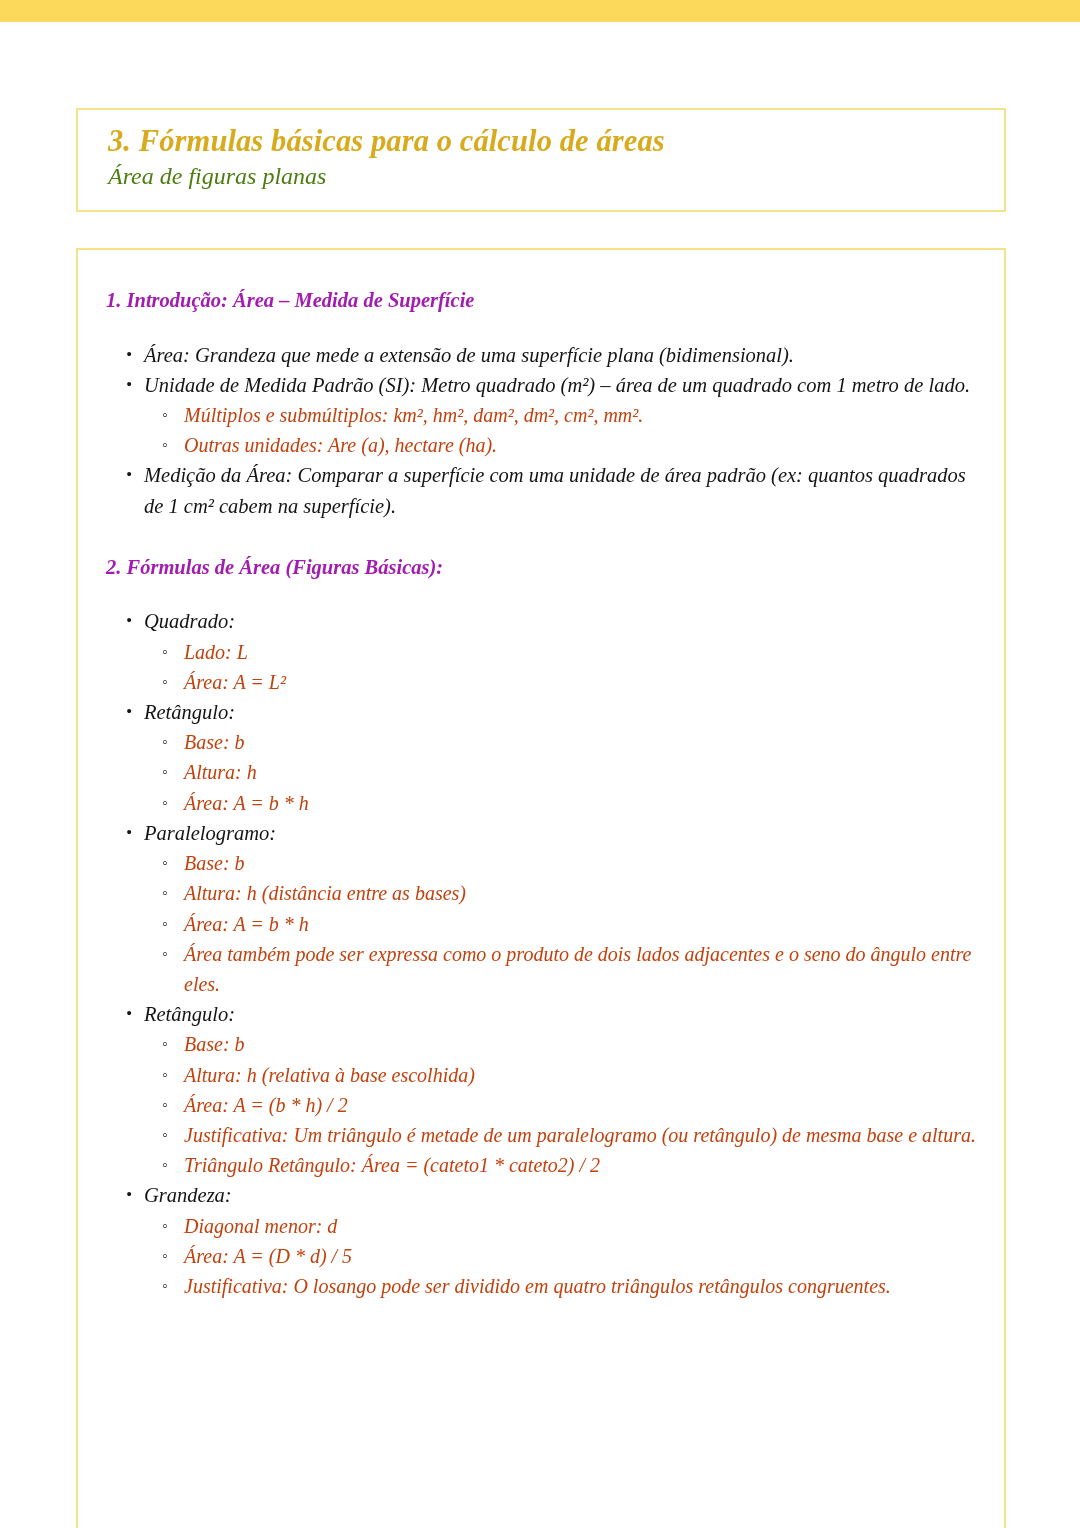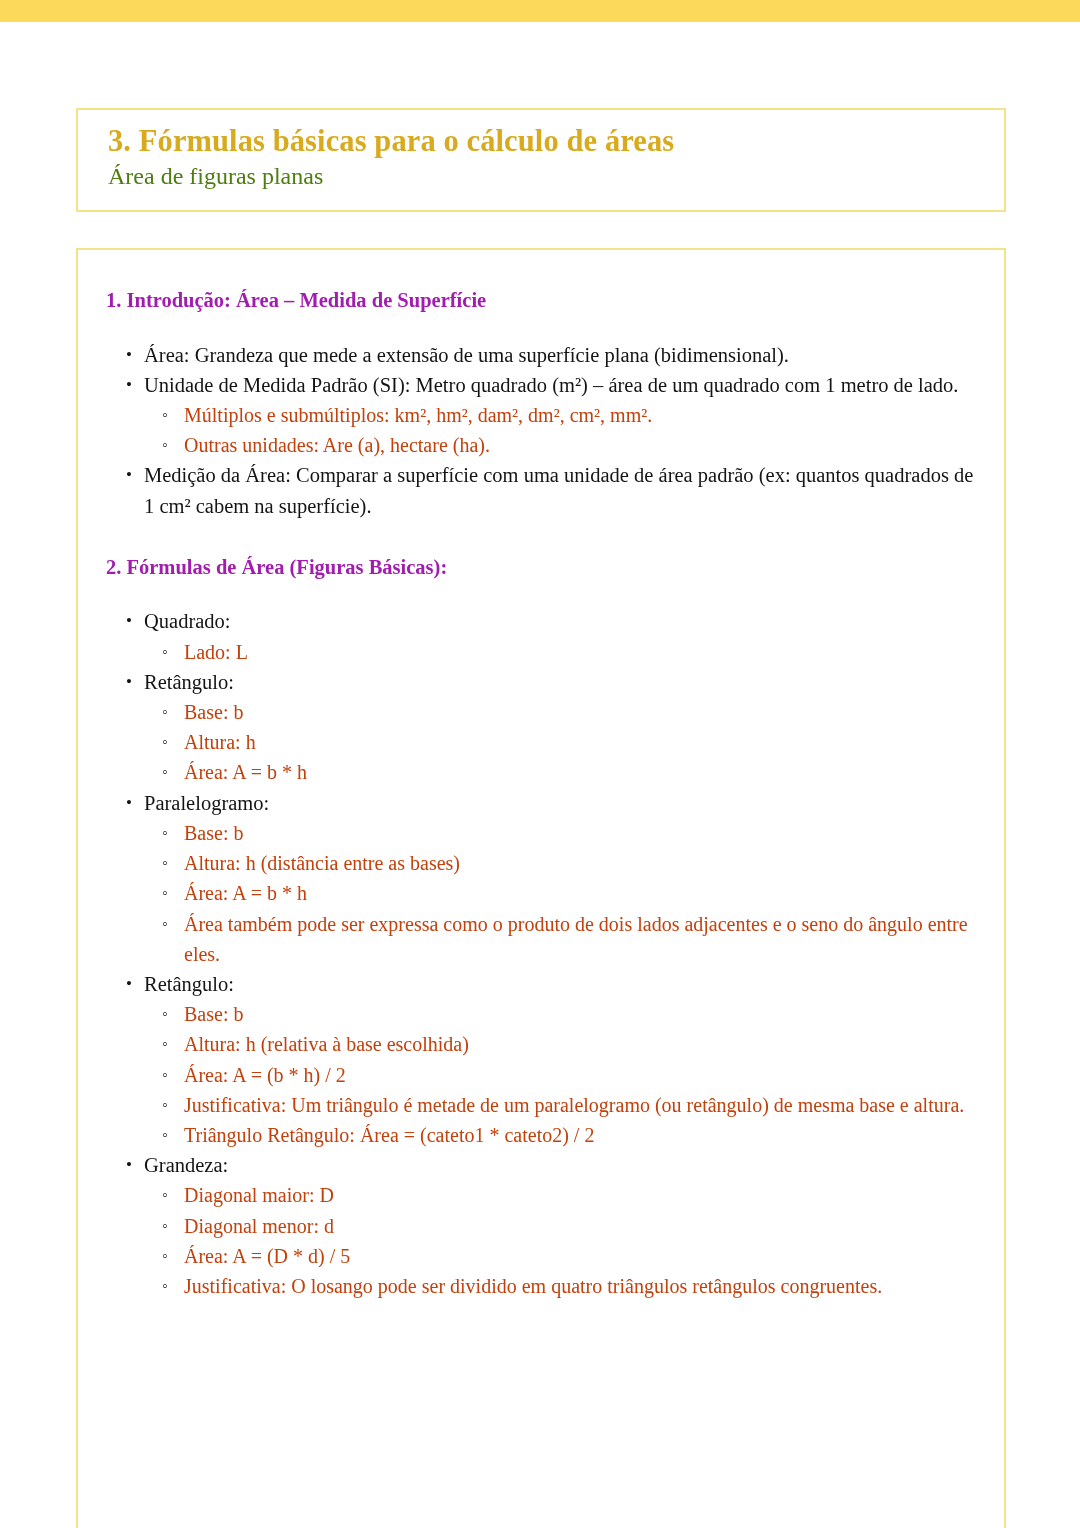--- a/index.html
+++ b/index.html
@@ -26,20 +26,21 @@
     height: 22px;
     background: #fcd95b;
   }
 
   
   .page {
     position: absolute;
     top: 22px; left: 0;
     width: 1080px;
     height: 1506px;
+    font-style: italic;
   }
 
   
   .title-box {
     position: absolute;
     left: 76px;
     top: 86px;
     width: 930px;
     height: 104px;
     border: 2px solid #f2e28a;
@@ -166,20 +167,23 @@
           </li>
         </ul>
         <div class="section-heading spaced-top">2. Fórmulas de Área (Figuras Básicas):</div>
         <ul class="lvl1">
           <li>
             <span class="txt">Quadrado:</span>
             <ul class="lvl2">
               <li>
                 <span class="txt">Lado: L</span>
               </li>
+              <li>
+                <span class="txt">Área: A = L²</span>
+              </li>
             </ul>
           </li>
           <li>
             <span class="txt">Retângulo:</span>
             <ul class="lvl2">
               <li>
                 <span class="txt">Base: b</span>
               </li>
               <li>
                 <span class="txt">Altura: h</span>
@@ -222,23 +226,20 @@
                 <span class="txt">Justificativa: Um triângulo é metade de um paralelogramo (ou retângulo) de mesma base e altura.</span>
               </li>
               <li>
                 <span class="txt">Triângulo Retângulo: Área = (cateto1 * cateto2) / 2</span>
               </li>
             </ul>
           </li>
           <li>
             <span class="txt">Grandeza:</span>
             <ul class="lvl2">
-              <li>
-                <span class="txt">Diagonal maior: D</span>
-              </li>
               <li>
                 <span class="txt">Diagonal menor: d</span>
               </li>
               <li>
                 <span class="txt">Área: A = (D * d) / 5</span>
               </li>
               <li>
                 <span class="txt">Justificativa: O losango pode ser dividido em quatro triângulos retângulos congruentes.</span>
               </li>
             </ul>

